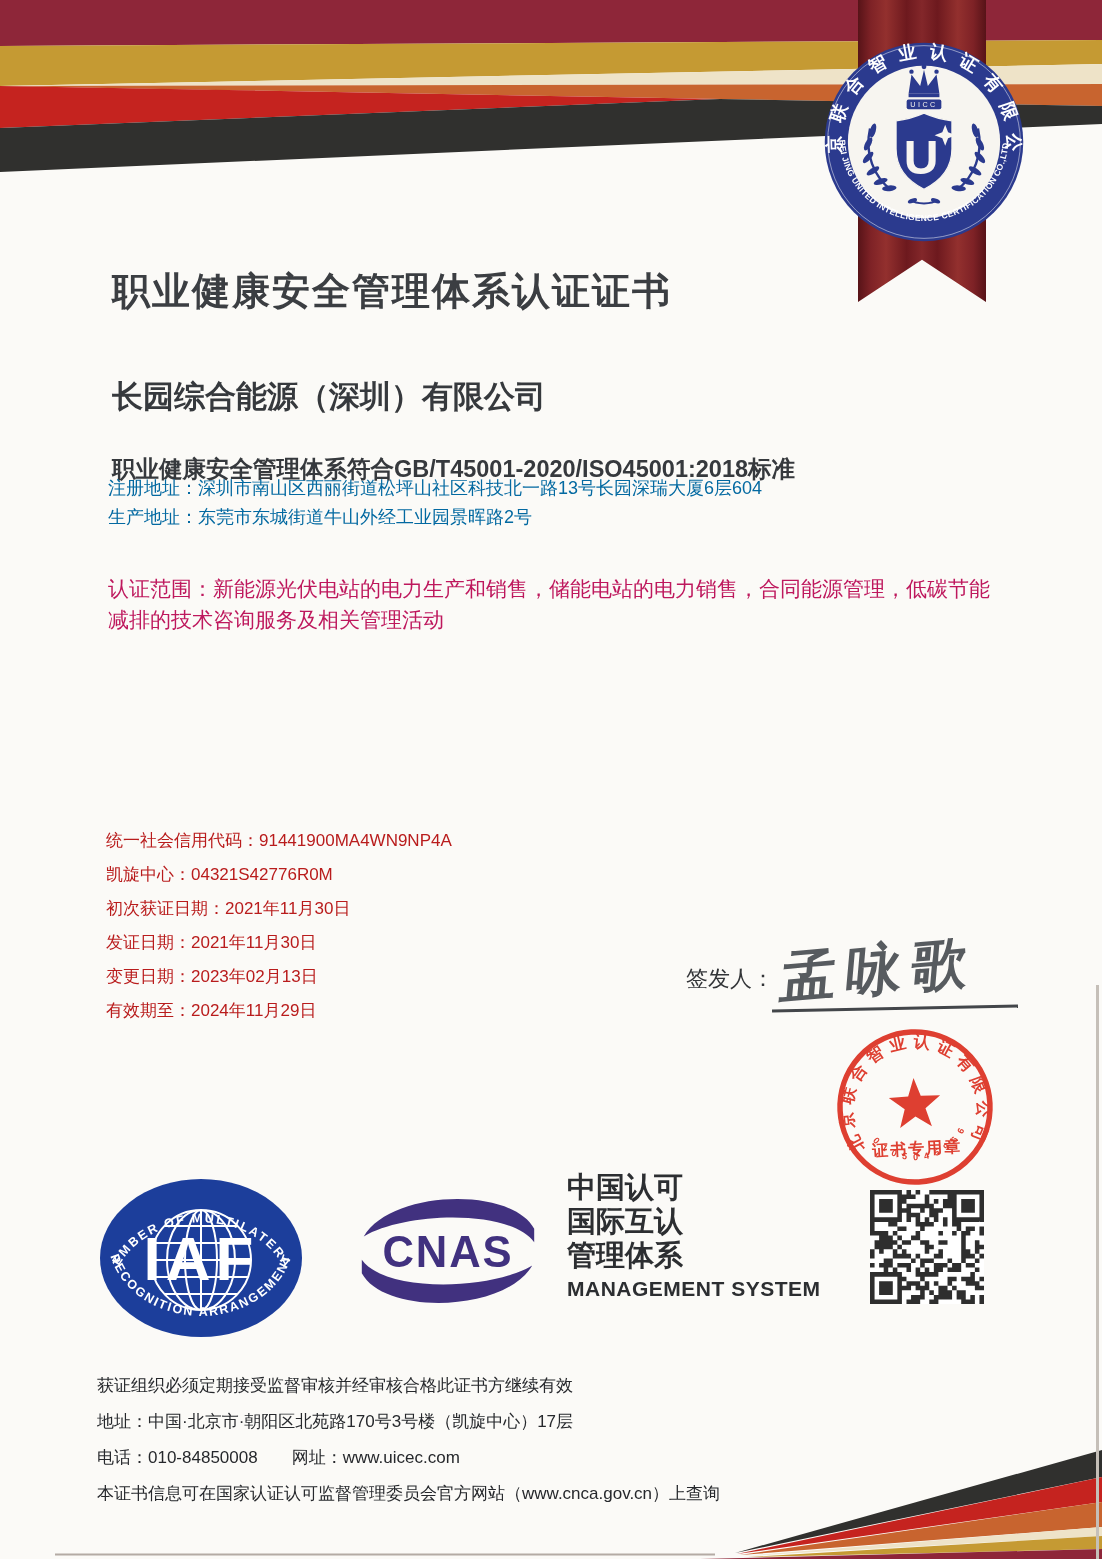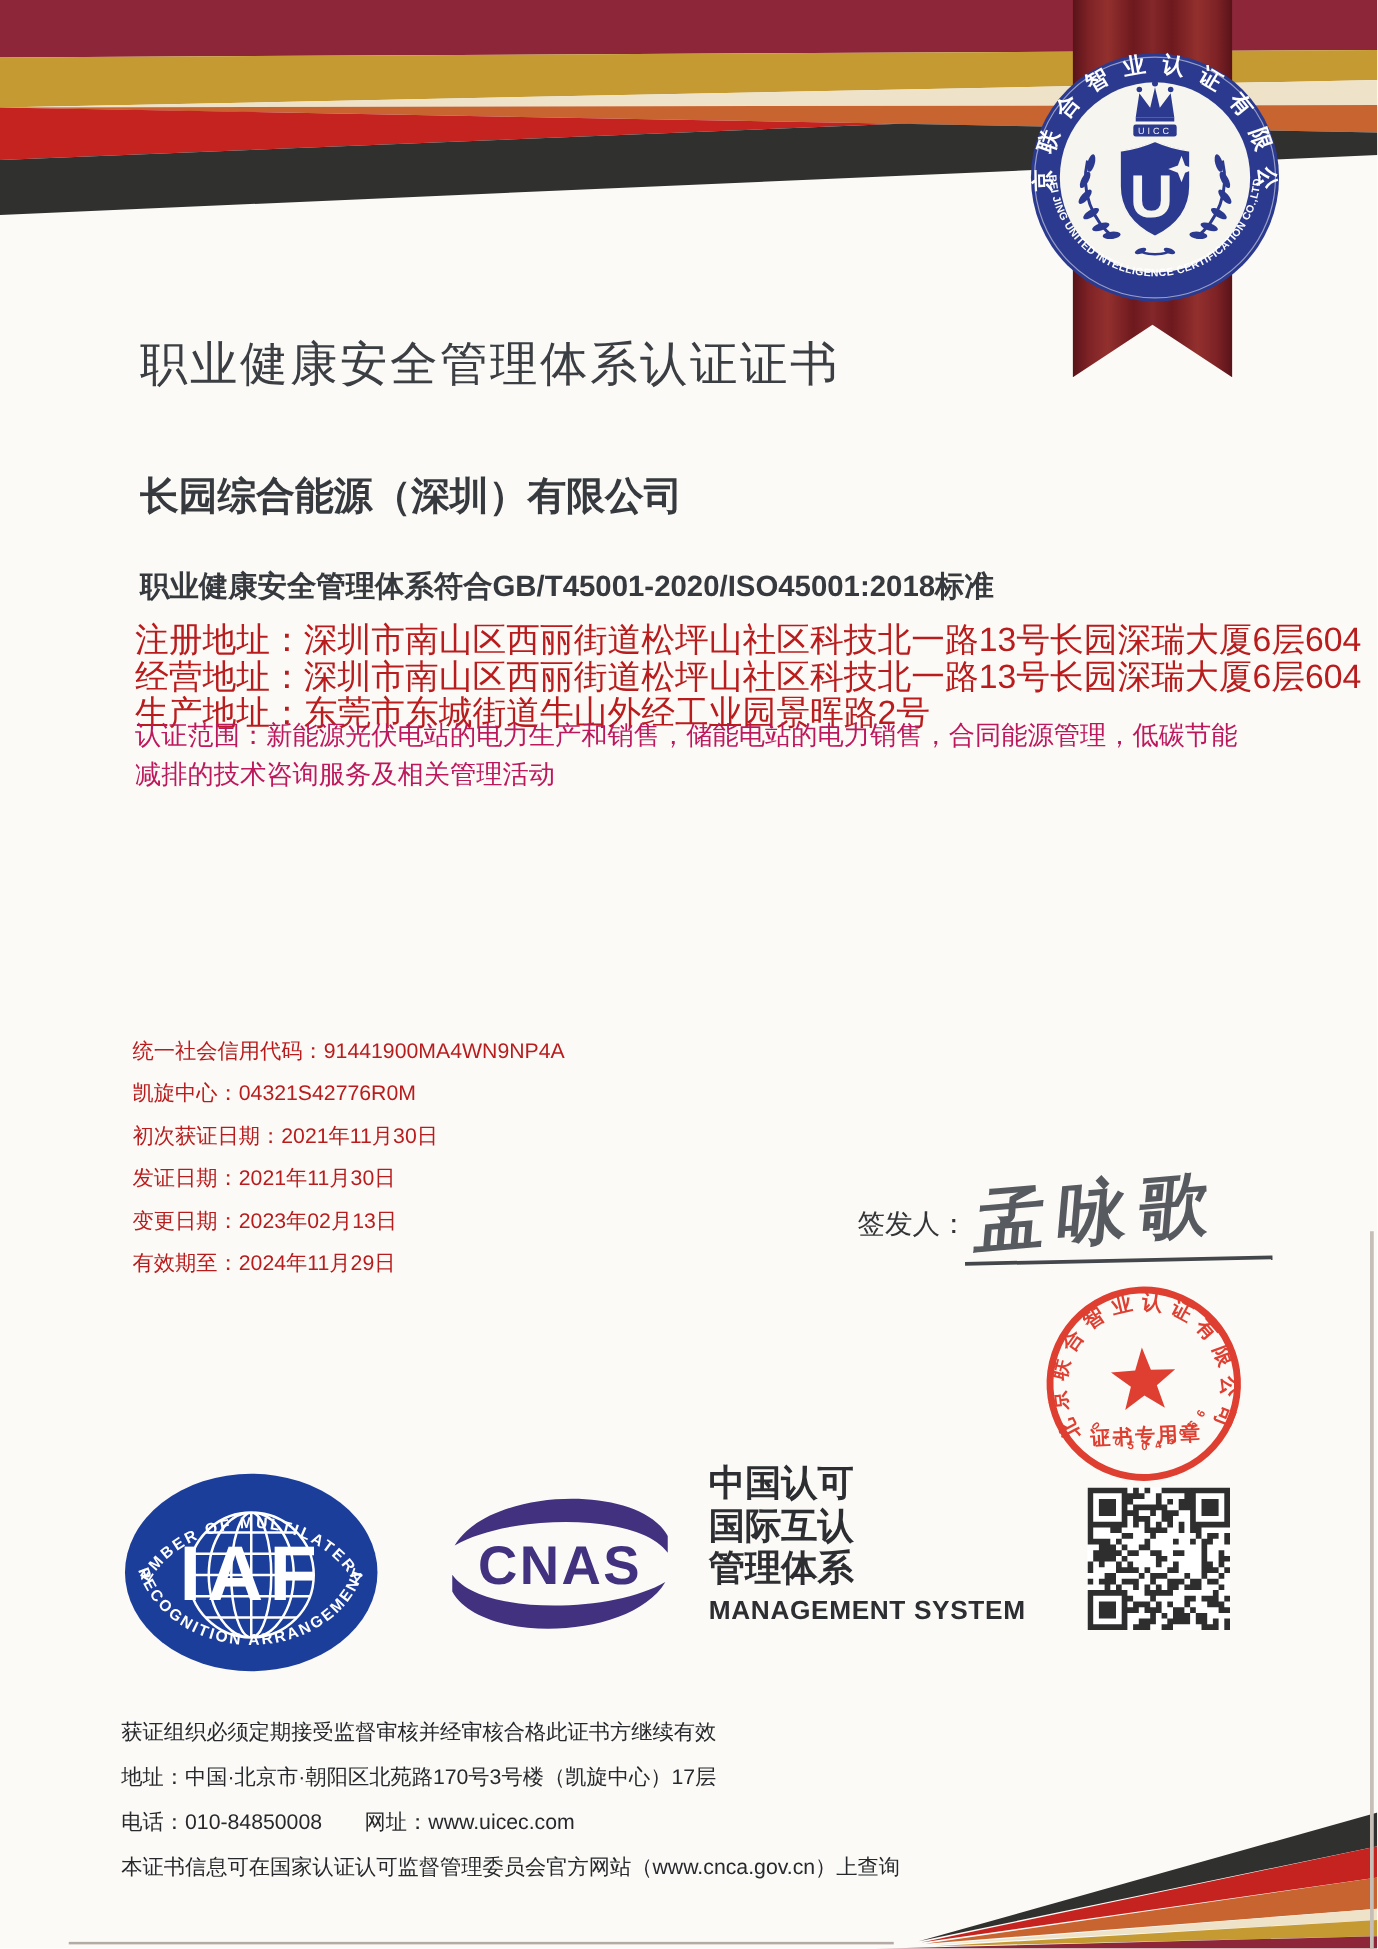--- a/index.html
+++ b/index.html
@@ -14,24 +14,24 @@
 
   
   #ribbon { left:858px; top:0; width:128px; height:302px; z-index:2;
     background:linear-gradient(to right,#571318 0%,#7e2226 10%,#93302e 22%,#6d191e 38%,#83272a 50%,#6d191e 62%,#93302e 78%,#7e2226 90%,#571318 100%);
     clip-path:polygon(0 0,100% 0,100% 100%,50% 86%,0 100%); }
 
   #issuer-badge { left:818px; top:36px; width:212px; height:212px; z-index:3; }
 
   
   .txt { color:#3a3d41; z-index:4; }
-  #cert-title { left:112px; top:266px; font-size:38px; font-weight:normal; letter-spacing:2px; color:#3b3e42;text-align:right; }
+  #cert-title { left:112px; top:266px; font-size:38px; font-weight:bold; letter-spacing:2px; color:#3b3e42;text-align:right; }
   #company-name { left:112px; top:376px; font-size:31px; font-weight:bold; color:#36393d; }
   #standard-line { left:112px; top:421px; font-size:23.5px; font-weight:bold; color:#36393d;margin-top:32px; }
-  #address-block { left:108px; top:474px; font-size:27px; line-height:29px; color:#b91c1c;margin-top:24px; }
+  #address-block { left:108px; top:474px; font-size:18px; line-height:29px; color:#0369a1; }
   #scope-block { left:108px; top:573px; width:884px; font-size:21px; line-height:31px; color:#be185d; }
   #credential-block { left:106px; top:824px; font-size:17px; line-height:34px; color:#b91c1c; }
   #issuer-row-label { left:686px; top:964px; font-size:22px; color:#333538; z-index:4;text-align:center; }
   #signature { left:780px; top:933px; font-size:56px; font-weight:bold; color:#4a4e53;
     letter-spacing:10px; transform:rotate(-5deg) skewX(-10deg); opacity:.92; z-index:5;
     font-family:"DejaVu Sans", sans-serif; }
   #signature-line { left:772px; top:1007px; width:246px; height:2.5px; background:#43464a;
     transform:rotate(-1.2deg); z-index:4; }
 
   
@@ -129,21 +129,20 @@
       <ellipse cx="122" cy="171" rx="5" ry="2.2" transform="rotate(20 122 171)"></ellipse>
     </g>
   </svg>
 
   <div id="cert-title" class="abs txt">职业健康安全管理体系认证证书</div>
   <div id="company-name" class="abs txt">长园综合能源（深圳）有限公司</div>
   <div id="standard-line" class="abs txt">职业健康安全管理体系符合GB/T45001-2020/ISO45001:2018标准</div>
 
   <div id="address-block" class="abs txt">
     <div>注册地址：深圳市南山区西丽街道松坪山社区科技北一路13号长园深瑞大厦6层604</div>
-    <div>经营地址：深圳市南山区西丽街道松坪山社区科技北一路13号长园深瑞大厦6层604</div>
     <div>生产地址：东莞市东城街道牛山外经工业园景晖路2号</div>
   </div>
 
   <div id="scope-block" class="abs txt">认证范围：新能源光伏电站的电力生产和销售，储能电站的电力销售，合同能源管理，低碳节能减排的技术咨询服务及相关管理活动</div>
 
   <div id="credential-block" class="abs txt">
     <div>统一社会信用代码：91441900MA4WN9NP4A</div>
     <div>凯旋中心：04321S42776R0M</div>
     <div>初次获证日期：2021年11月30日</div>
     <div>发证日期：2021年11月30日</div>

